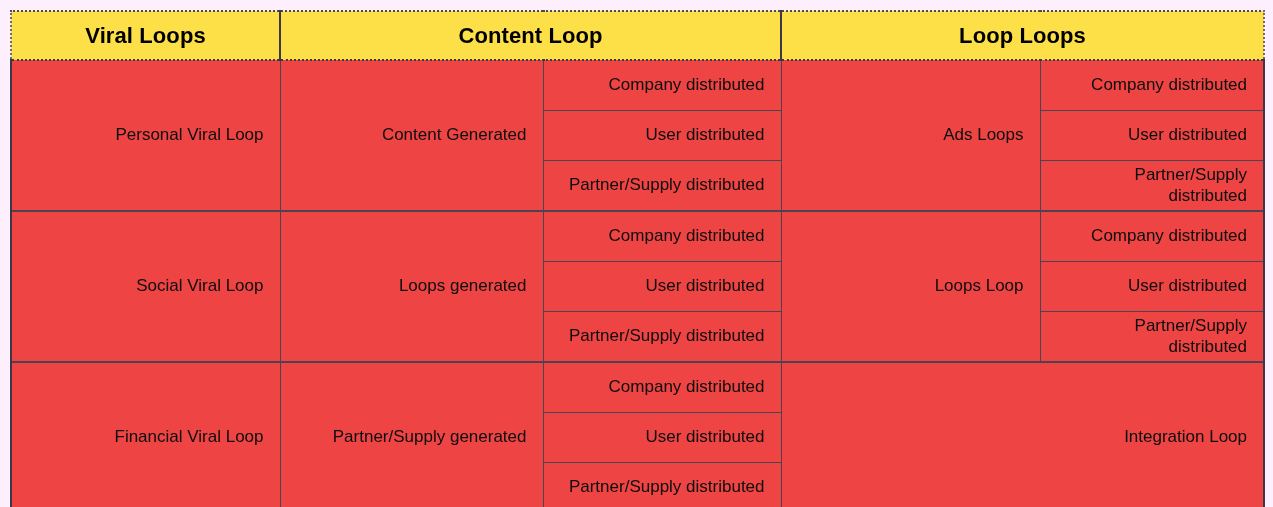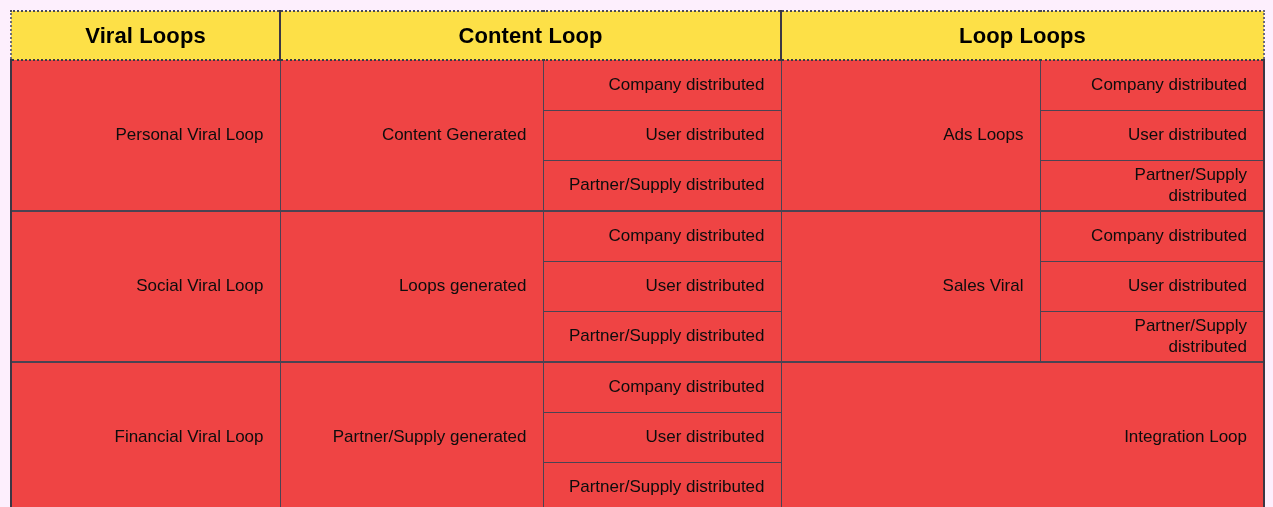--- a/index.html
+++ b/index.html
@@ -109,21 +109,21 @@
       </tr>
       <tr>
         <td class="cell sub">Partner/Supply distributed</td>
         <td class="cell sub outer-right">Partner/Supply distributed</td>
       </tr>
 
       <tr>
         <td class="cell major outer-left rowgroup-sep" rowspan="3">Social Viral Loop</td>
         <td class="cell major rowgroup-sep" rowspan="3">Loops generated</td>
         <td class="cell sub rowgroup-sep">Company distributed</td>
-        <td class="cell major rowgroup-sep" rowspan="3">Sales Viral</td>
+        <td class="cell major rowgroup-sep" rowspan="3">Loops Loop</td>
         <td class="cell sub outer-right rowgroup-sep">Company distributed</td>
       </tr>
       <tr>
         <td class="cell sub">User distributed</td>
         <td class="cell sub outer-right">User distributed</td>
       </tr>
       <tr>
         <td class="cell sub">Partner/Supply distributed</td>
         <td class="cell sub outer-right">Partner/Supply distributed</td>
       </tr>

